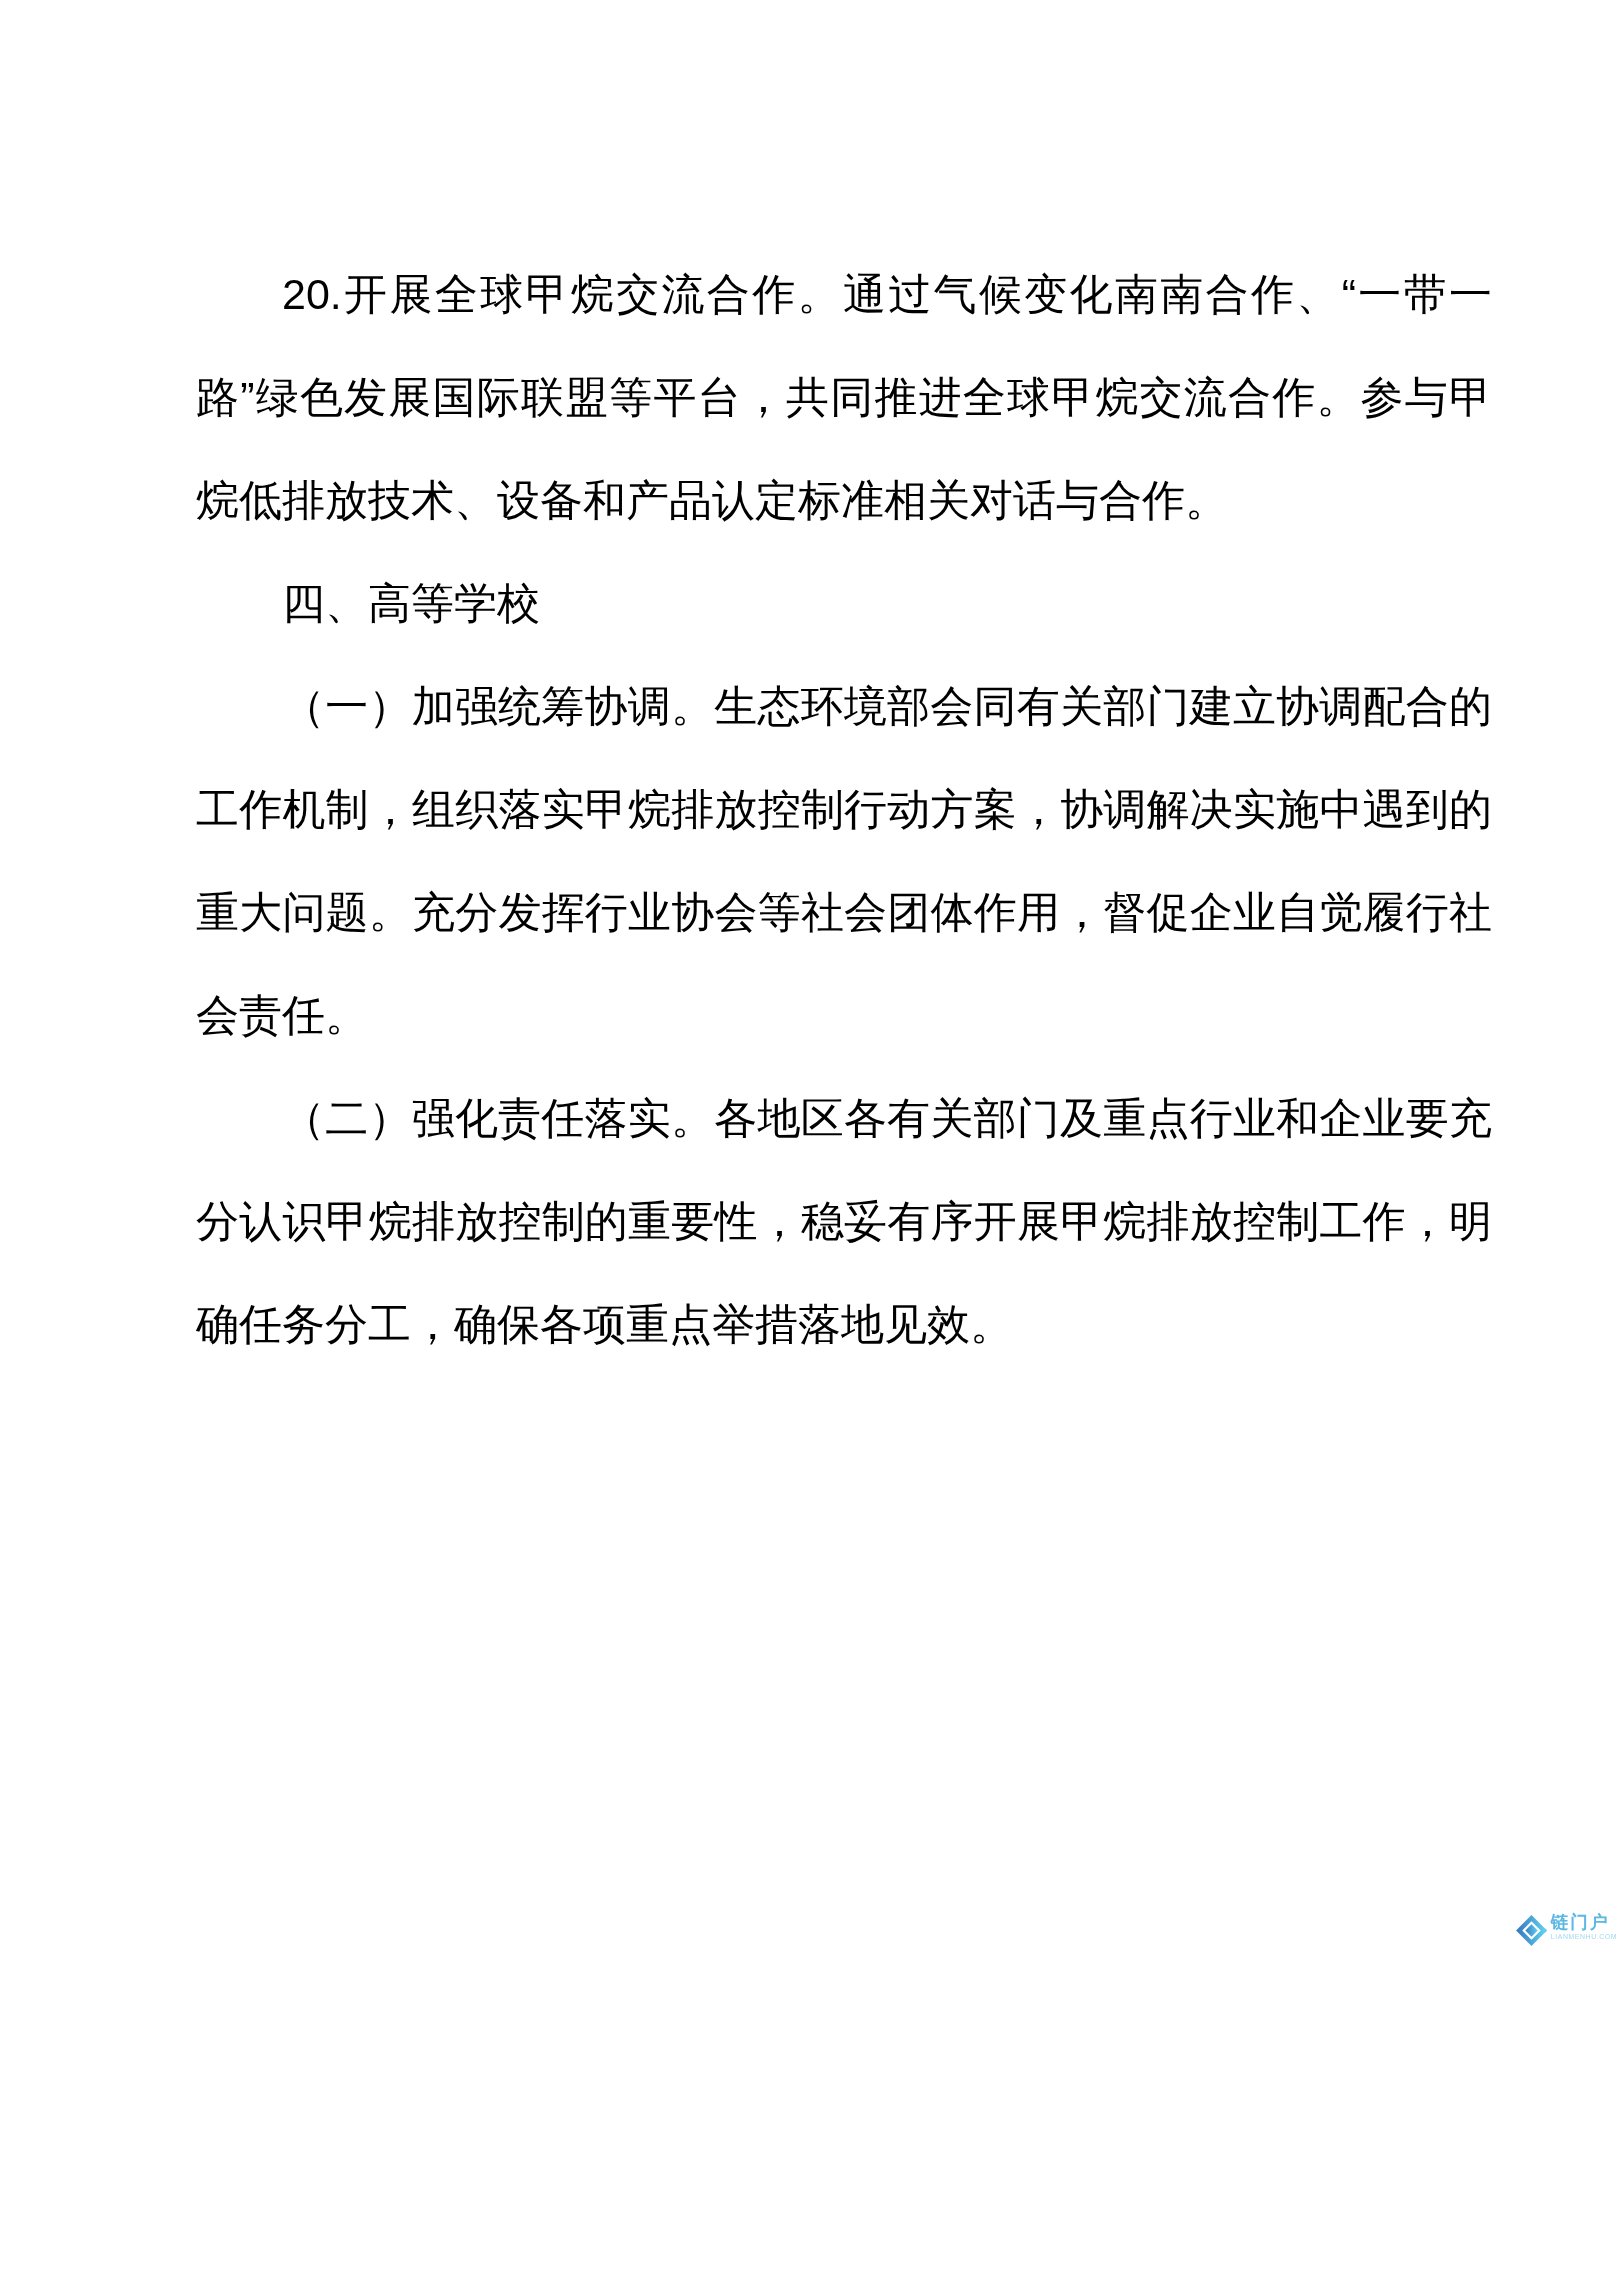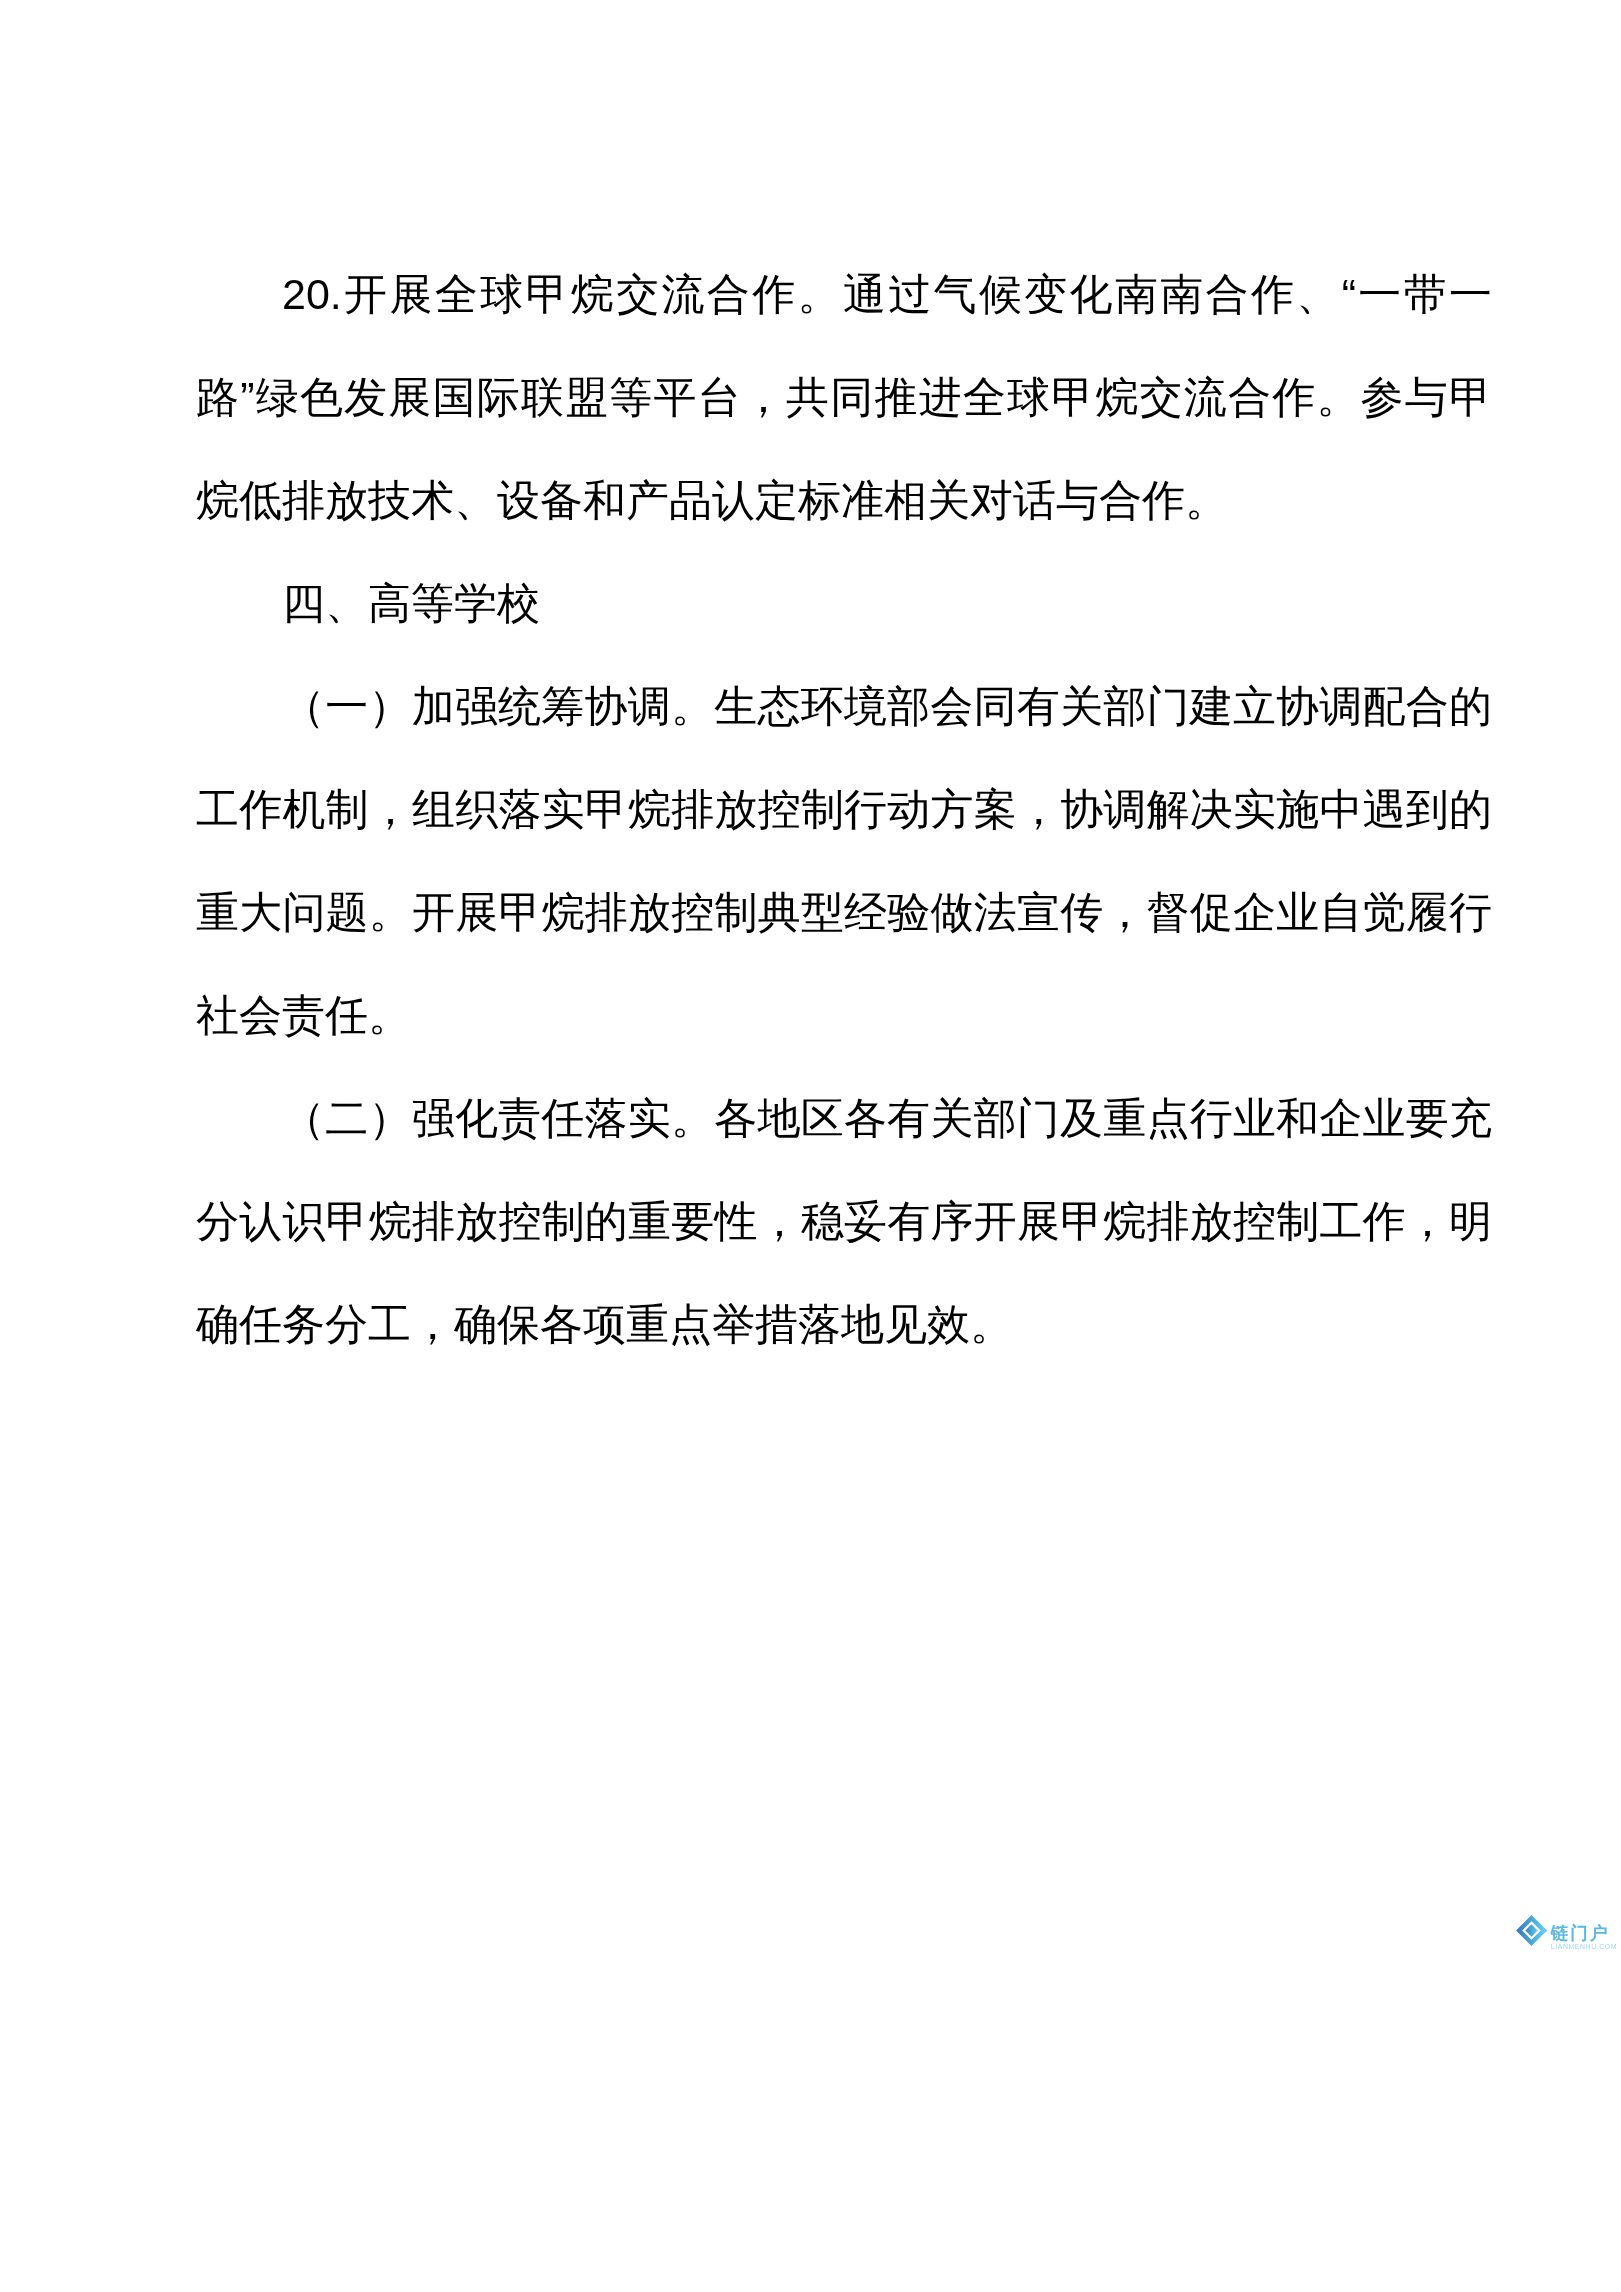--- a/index.html
+++ b/index.html
@@ -44,21 +44,21 @@
     gap: 29px;
     font-family: "Liberation Serif", serif;
     font-size: 39px;
     color: #1a1a1a;
   }
   .watermark {
     position: absolute;
     right: 3.9px;
     bottom: 3.9px;
     display: flex;
-    align-items: flex-end;
+    align-items: flex-start;
     gap: 3px;
   }
   .wm-text {
     display: flex;
     flex-direction: column;
     line-height: 1;
   }
   .wm-name {
     font-size: 17.6px;
     font-weight: bold;
@@ -76,21 +76,21 @@
 <body>
 
 <div class="page">
 
   <main class="content">
 
     <p class="para">20.开展全球甲烷交流合作。通过气候变化南南合作、“一带一路”绿色发展国际联盟等平台，共同推进全球甲烷交流合作。参与甲烷低排放技术、设备和产品认定标准相关对话与合作。</p>
 
     <h2 class="heading">四、高等学校</h2>
 
-    <p class="para"><span class="bold-lead">（一）加强统筹协调。</span><span>生态环境部会同有关部门建立协调配合的工作机制，组织落实甲烷排放控制行动方案，协调解决实施中遇到的重大问题。开展甲烷排放控制典型经验做法宣传，督促企业自觉履行社会责任。</span></p>
+    <p class="para"><span class="bold-lead">（一）加强统筹协调。</span><span>生态环境部会同有关部门建立协调配合的工作机制，组织落实甲烷排放控制行动方案，协调解决实施中遇到的重大问题。充分发挥行业协会等社会团体作用，督促企业自觉履行社会责任。</span></p>
 
     <p class="para"><span class="bold-lead">（二）强化责任落实。</span><span>各地区各有关部门及重点行业和企业要充分认识甲烷排放控制的重要性，稳妥有序开展甲烷排放控制工作，明确任务分工，确保各项重点举措落地见效。</span></p>
 
 
   </main>
 
   <div class="page-number">
     <span>—</span>
     <span>20</span>
     <span>—</span>

